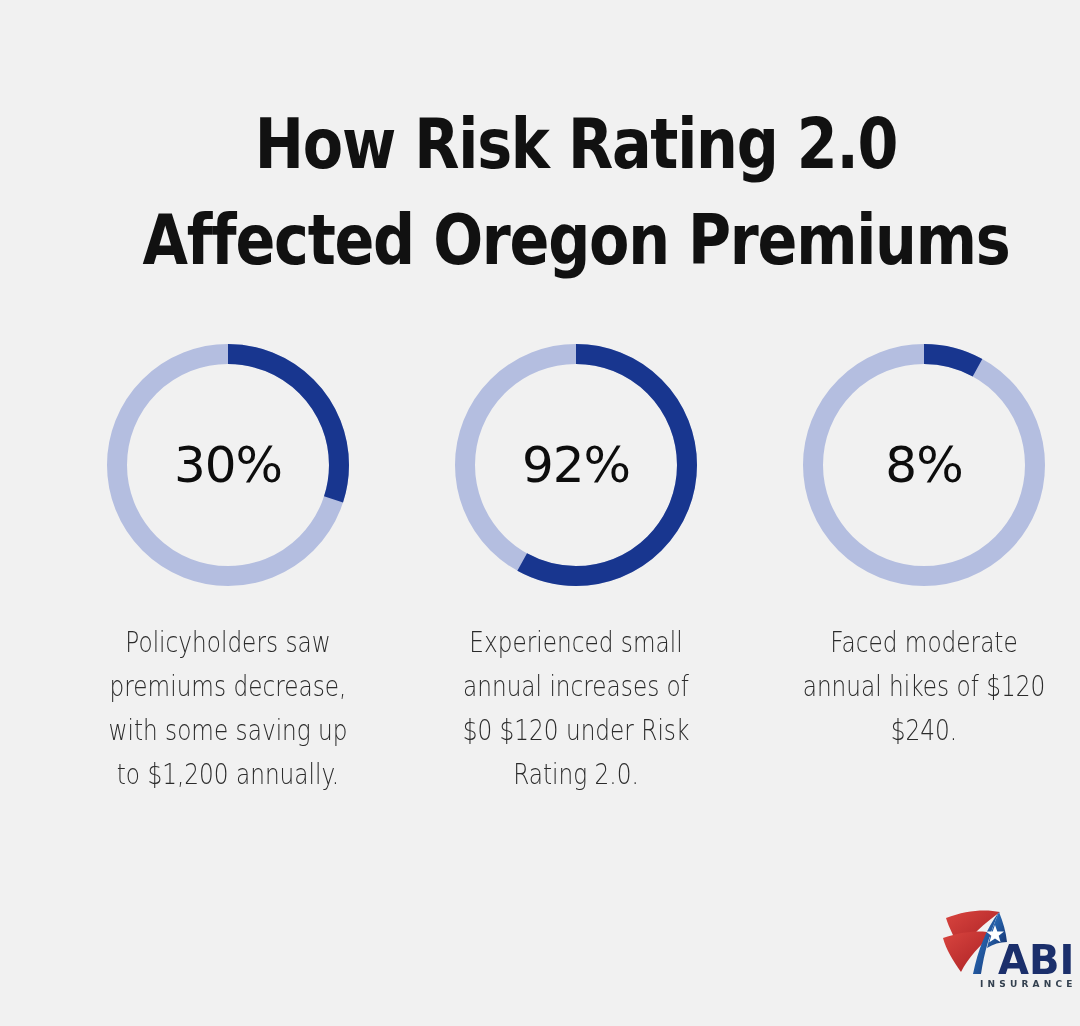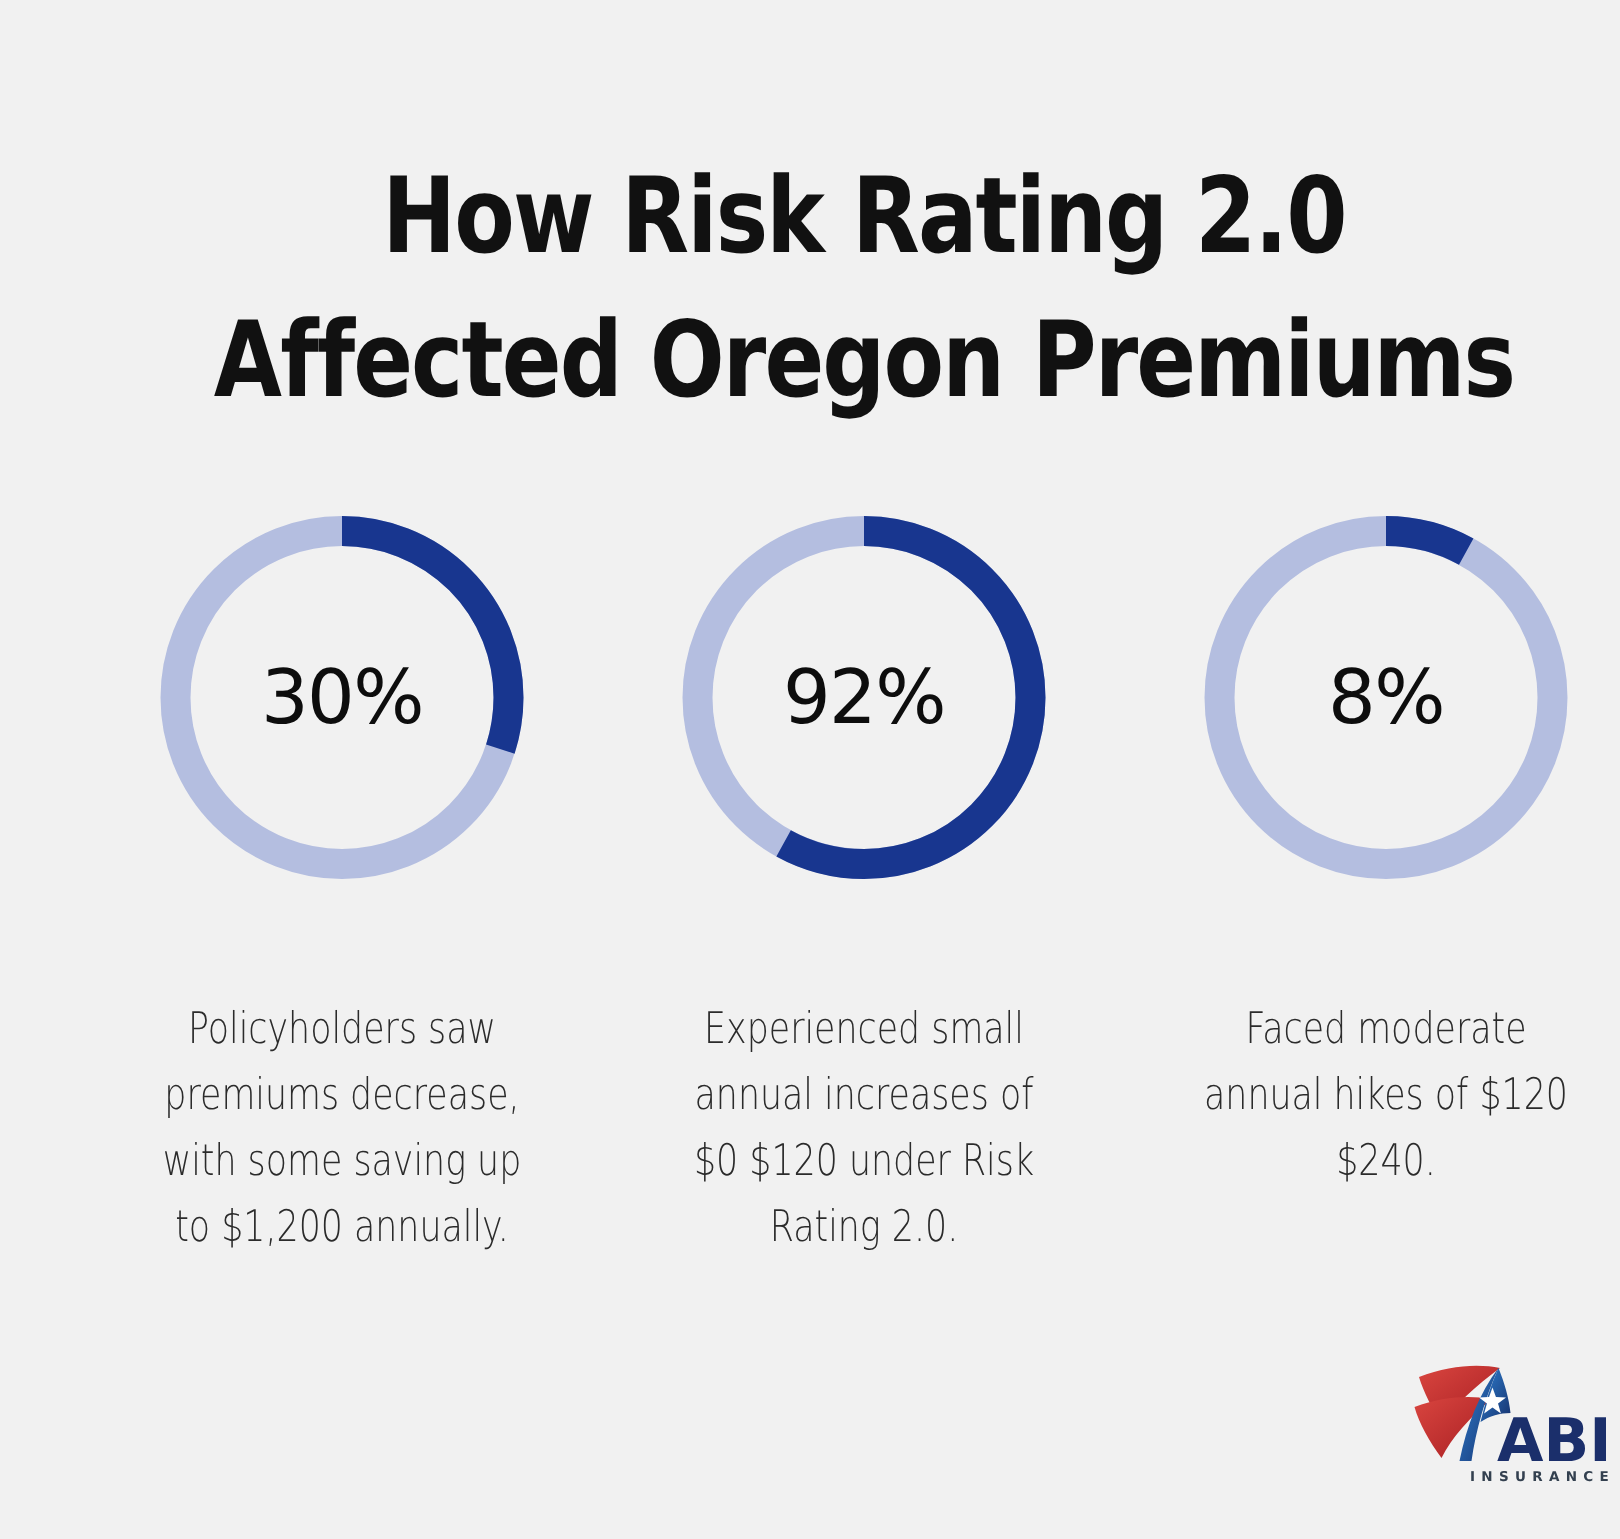--- a/index.html
+++ b/index.html
@@ -52,21 +52,20 @@
     width: 1080px;
     display: flex;
     justify-content: center;
     align-items: flex-start;
   }
   .stat-col {
     width: 348px;
     display: flex;
     flex-direction: column;
     align-items: center;
-    gap: 43px;
   }
 
   .donut-wrap {
     position: relative;
     width: 250px;
     height: 250px;
   }
   .donut-wrap svg {
     display: block;
     width: 250px;

